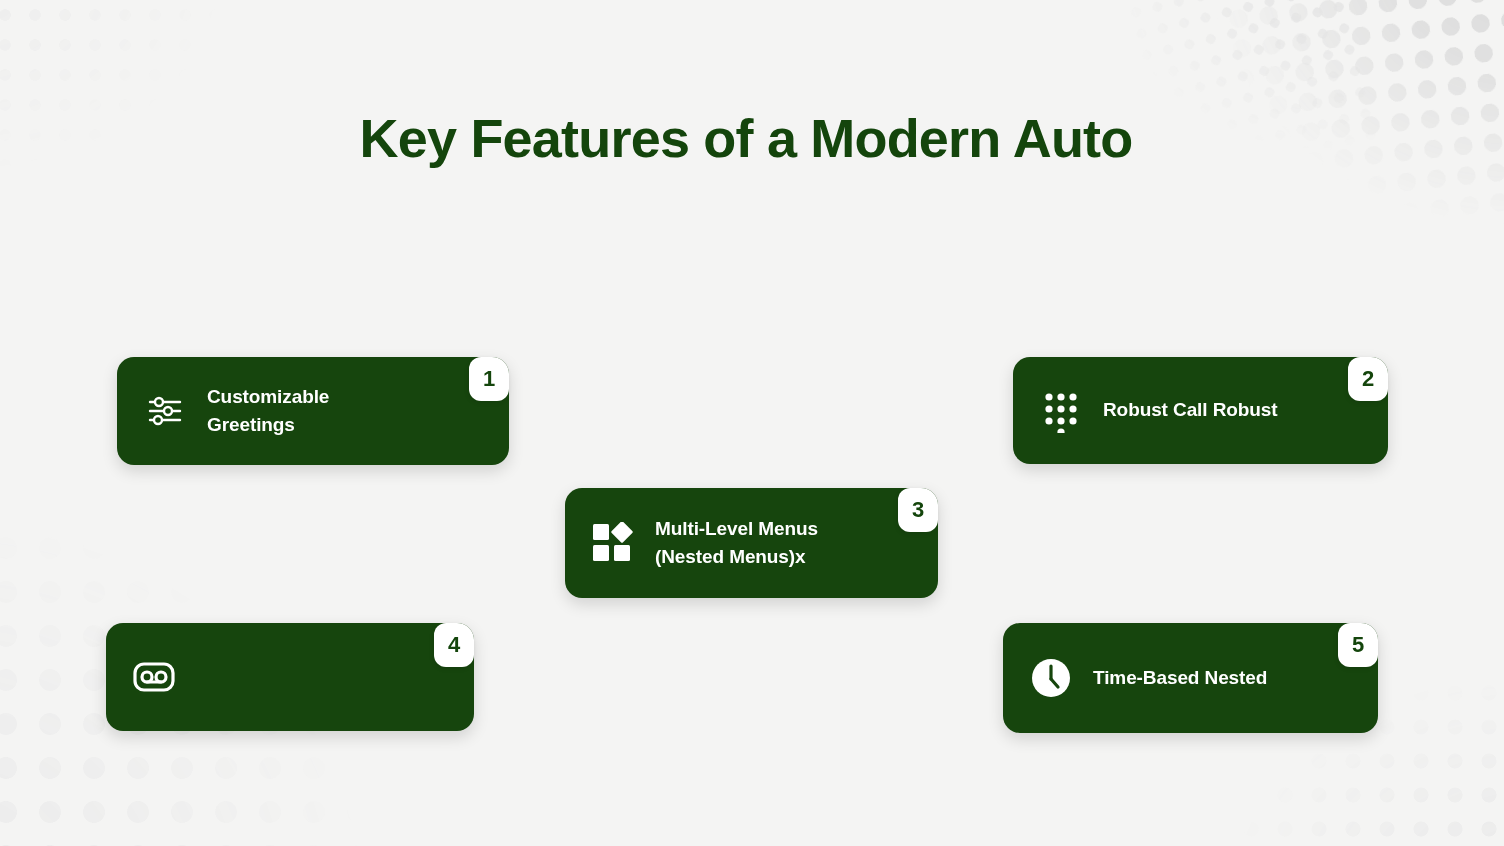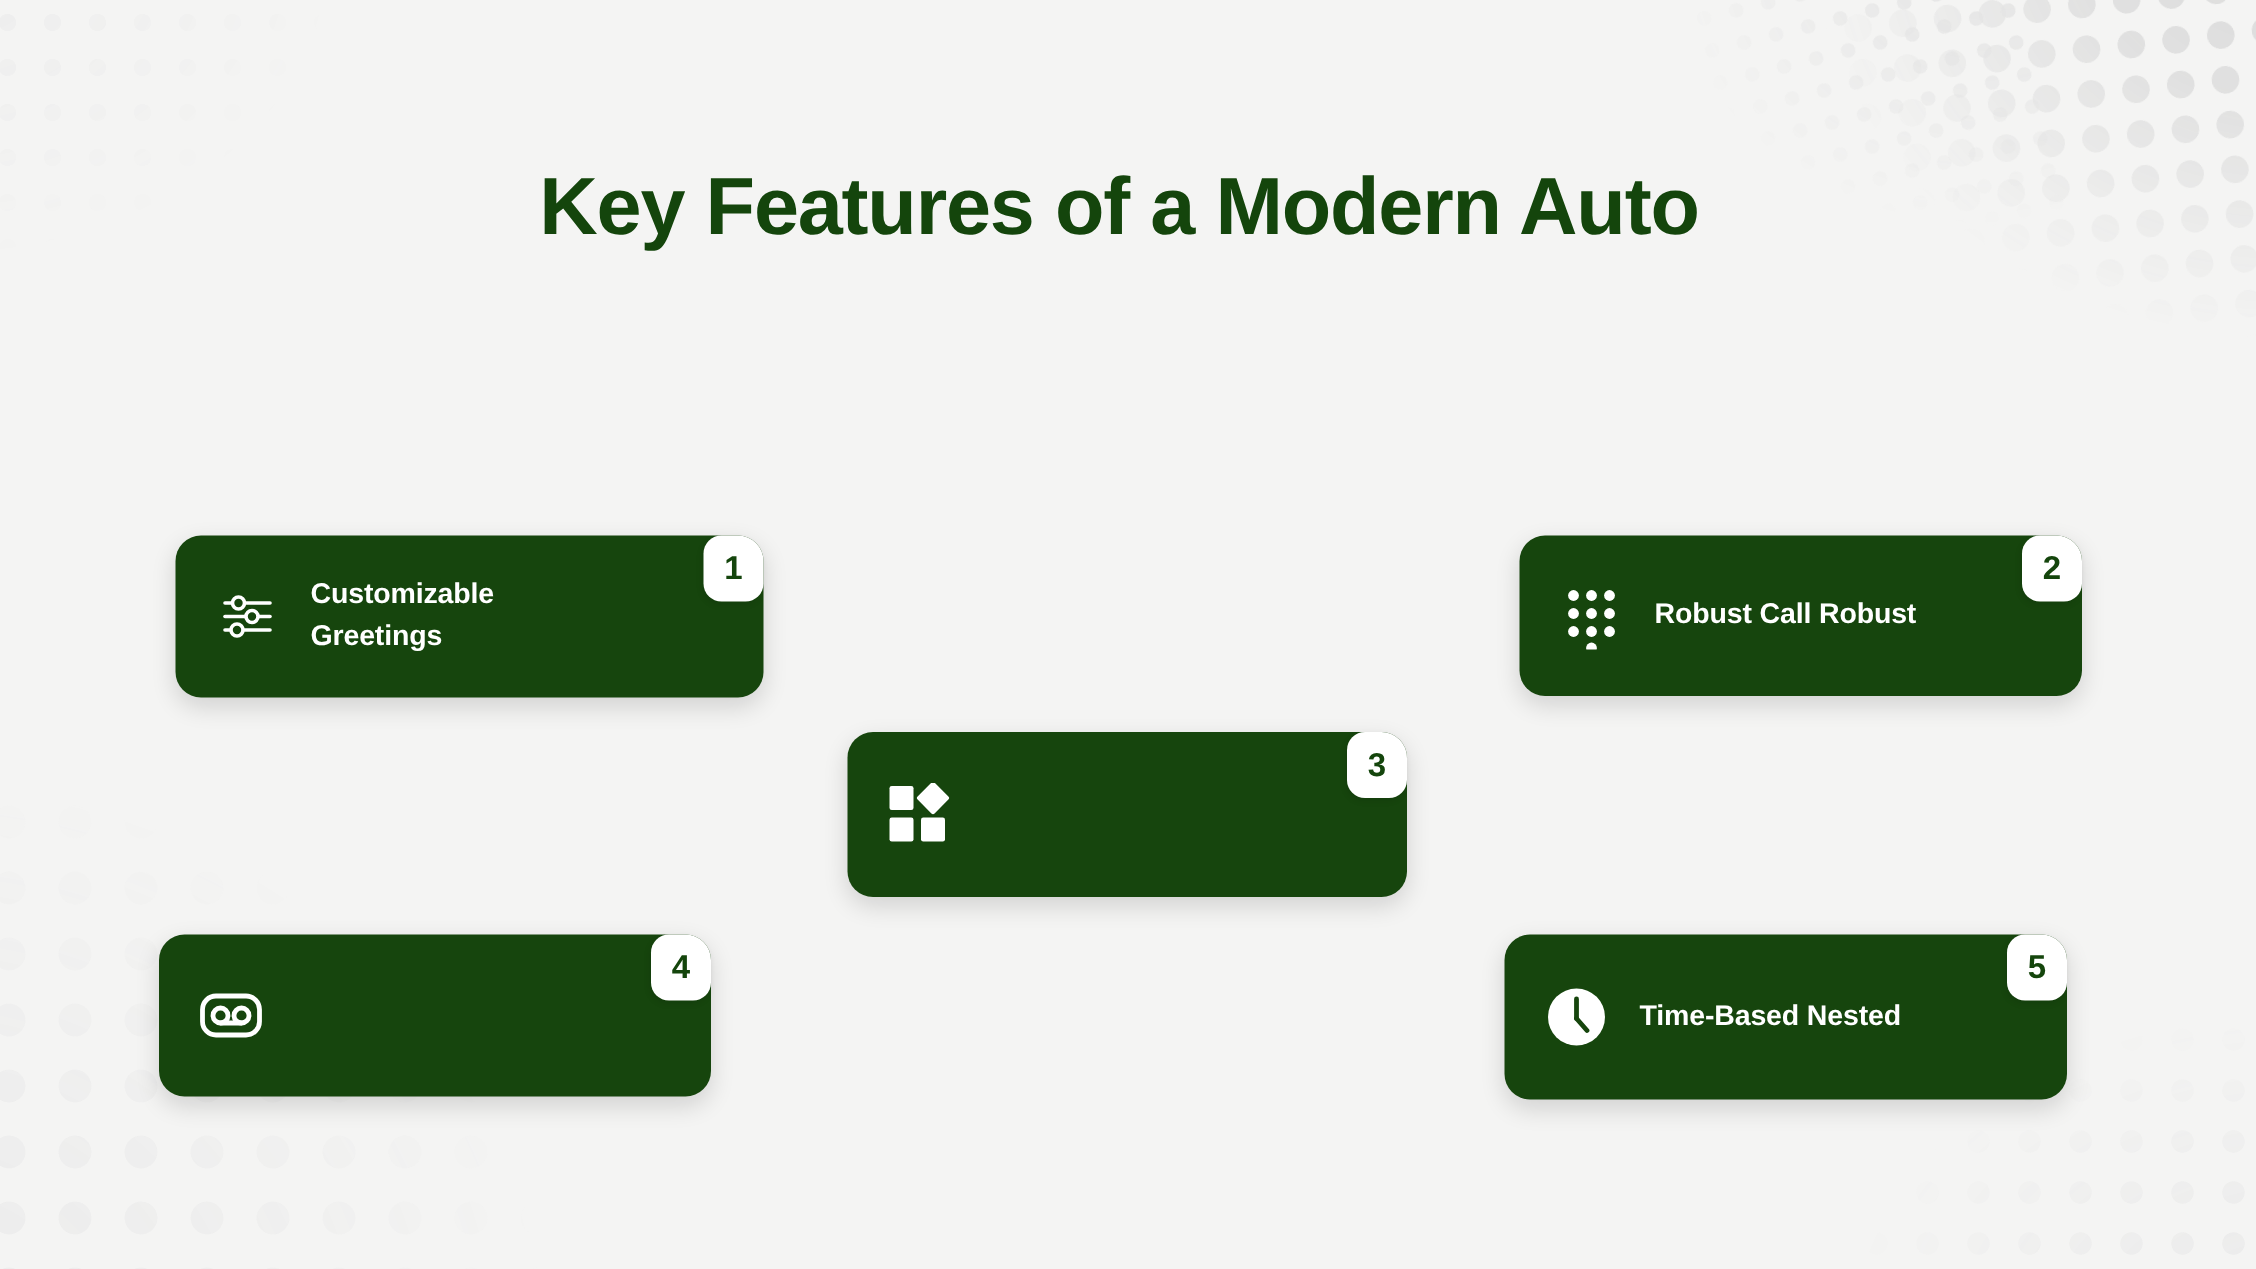--- a/index.html
+++ b/index.html
@@ -181,20 +181,22 @@
   <span class="card-icon">
     <svg width="42" height="42" viewBox="0 0 42 42" aria-hidden="true">
       <g fill="#ffffff">
         <rect x="1" y="2" width="16" height="16" rx="1.5"></rect>
         <rect x="1" y="23" width="16" height="16" rx="1.5"></rect>
         <rect x="22" y="23" width="16" height="16" rx="1.5"></rect>
         <rect x="22" y="2" width="16" height="16" rx="1.5" transform="rotate(45 30 10)"></rect>
       </g>
     </svg>
   </span>
+  <span class="card-label">Multi-Level Menus
+(Nested Menus)x</span>
   <span class="badge">3</span>
 </div>
 
 <div class="card" id="card-4">
   <span class="card-icon">
     <svg width="44" height="44" viewBox="0 0 44 44" aria-hidden="true">
       <rect x="3" y="9" width="38" height="26" rx="9" fill="none" stroke="#ffffff" stroke-width="3.2"></rect>
       <circle cx="15" cy="22" r="5" fill="none" stroke="#ffffff" stroke-width="3.2"></circle>
       <circle cx="29" cy="22" r="5" fill="none" stroke="#ffffff" stroke-width="3.2"></circle>
       <line x1="15" y1="27" x2="29" y2="27" stroke="#ffffff" stroke-width="3.2" stroke-linecap="round"></line>

